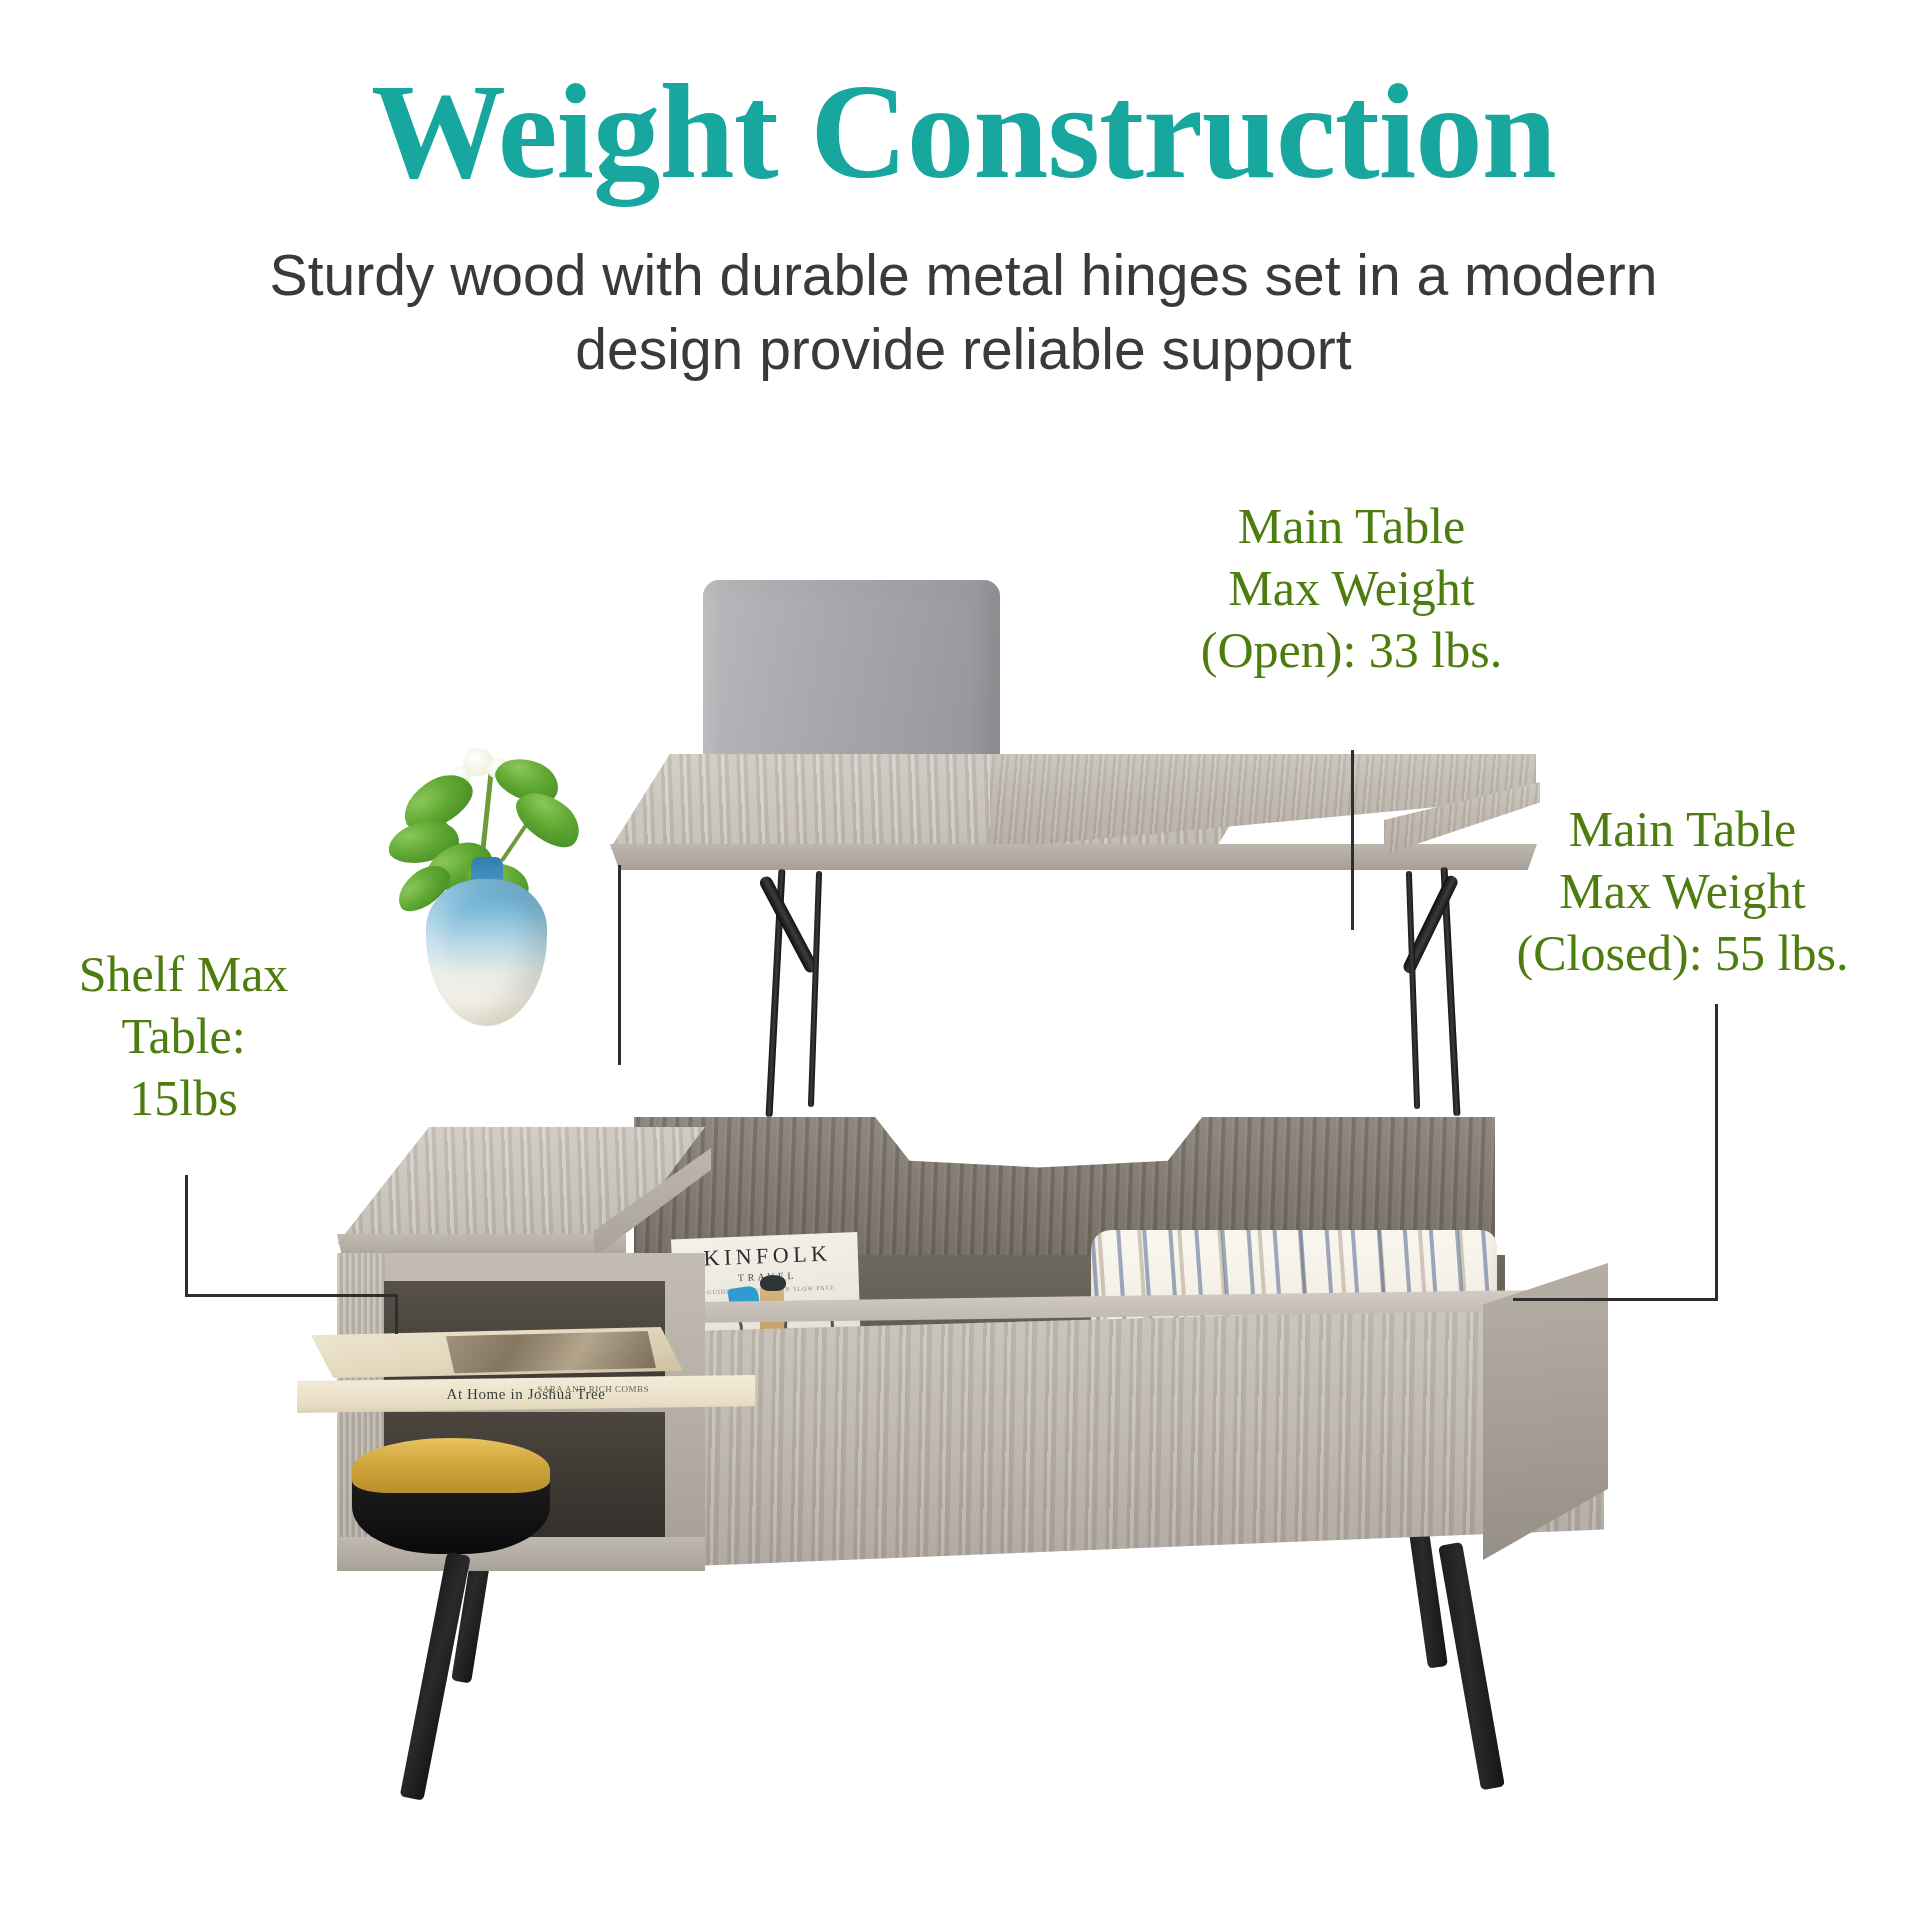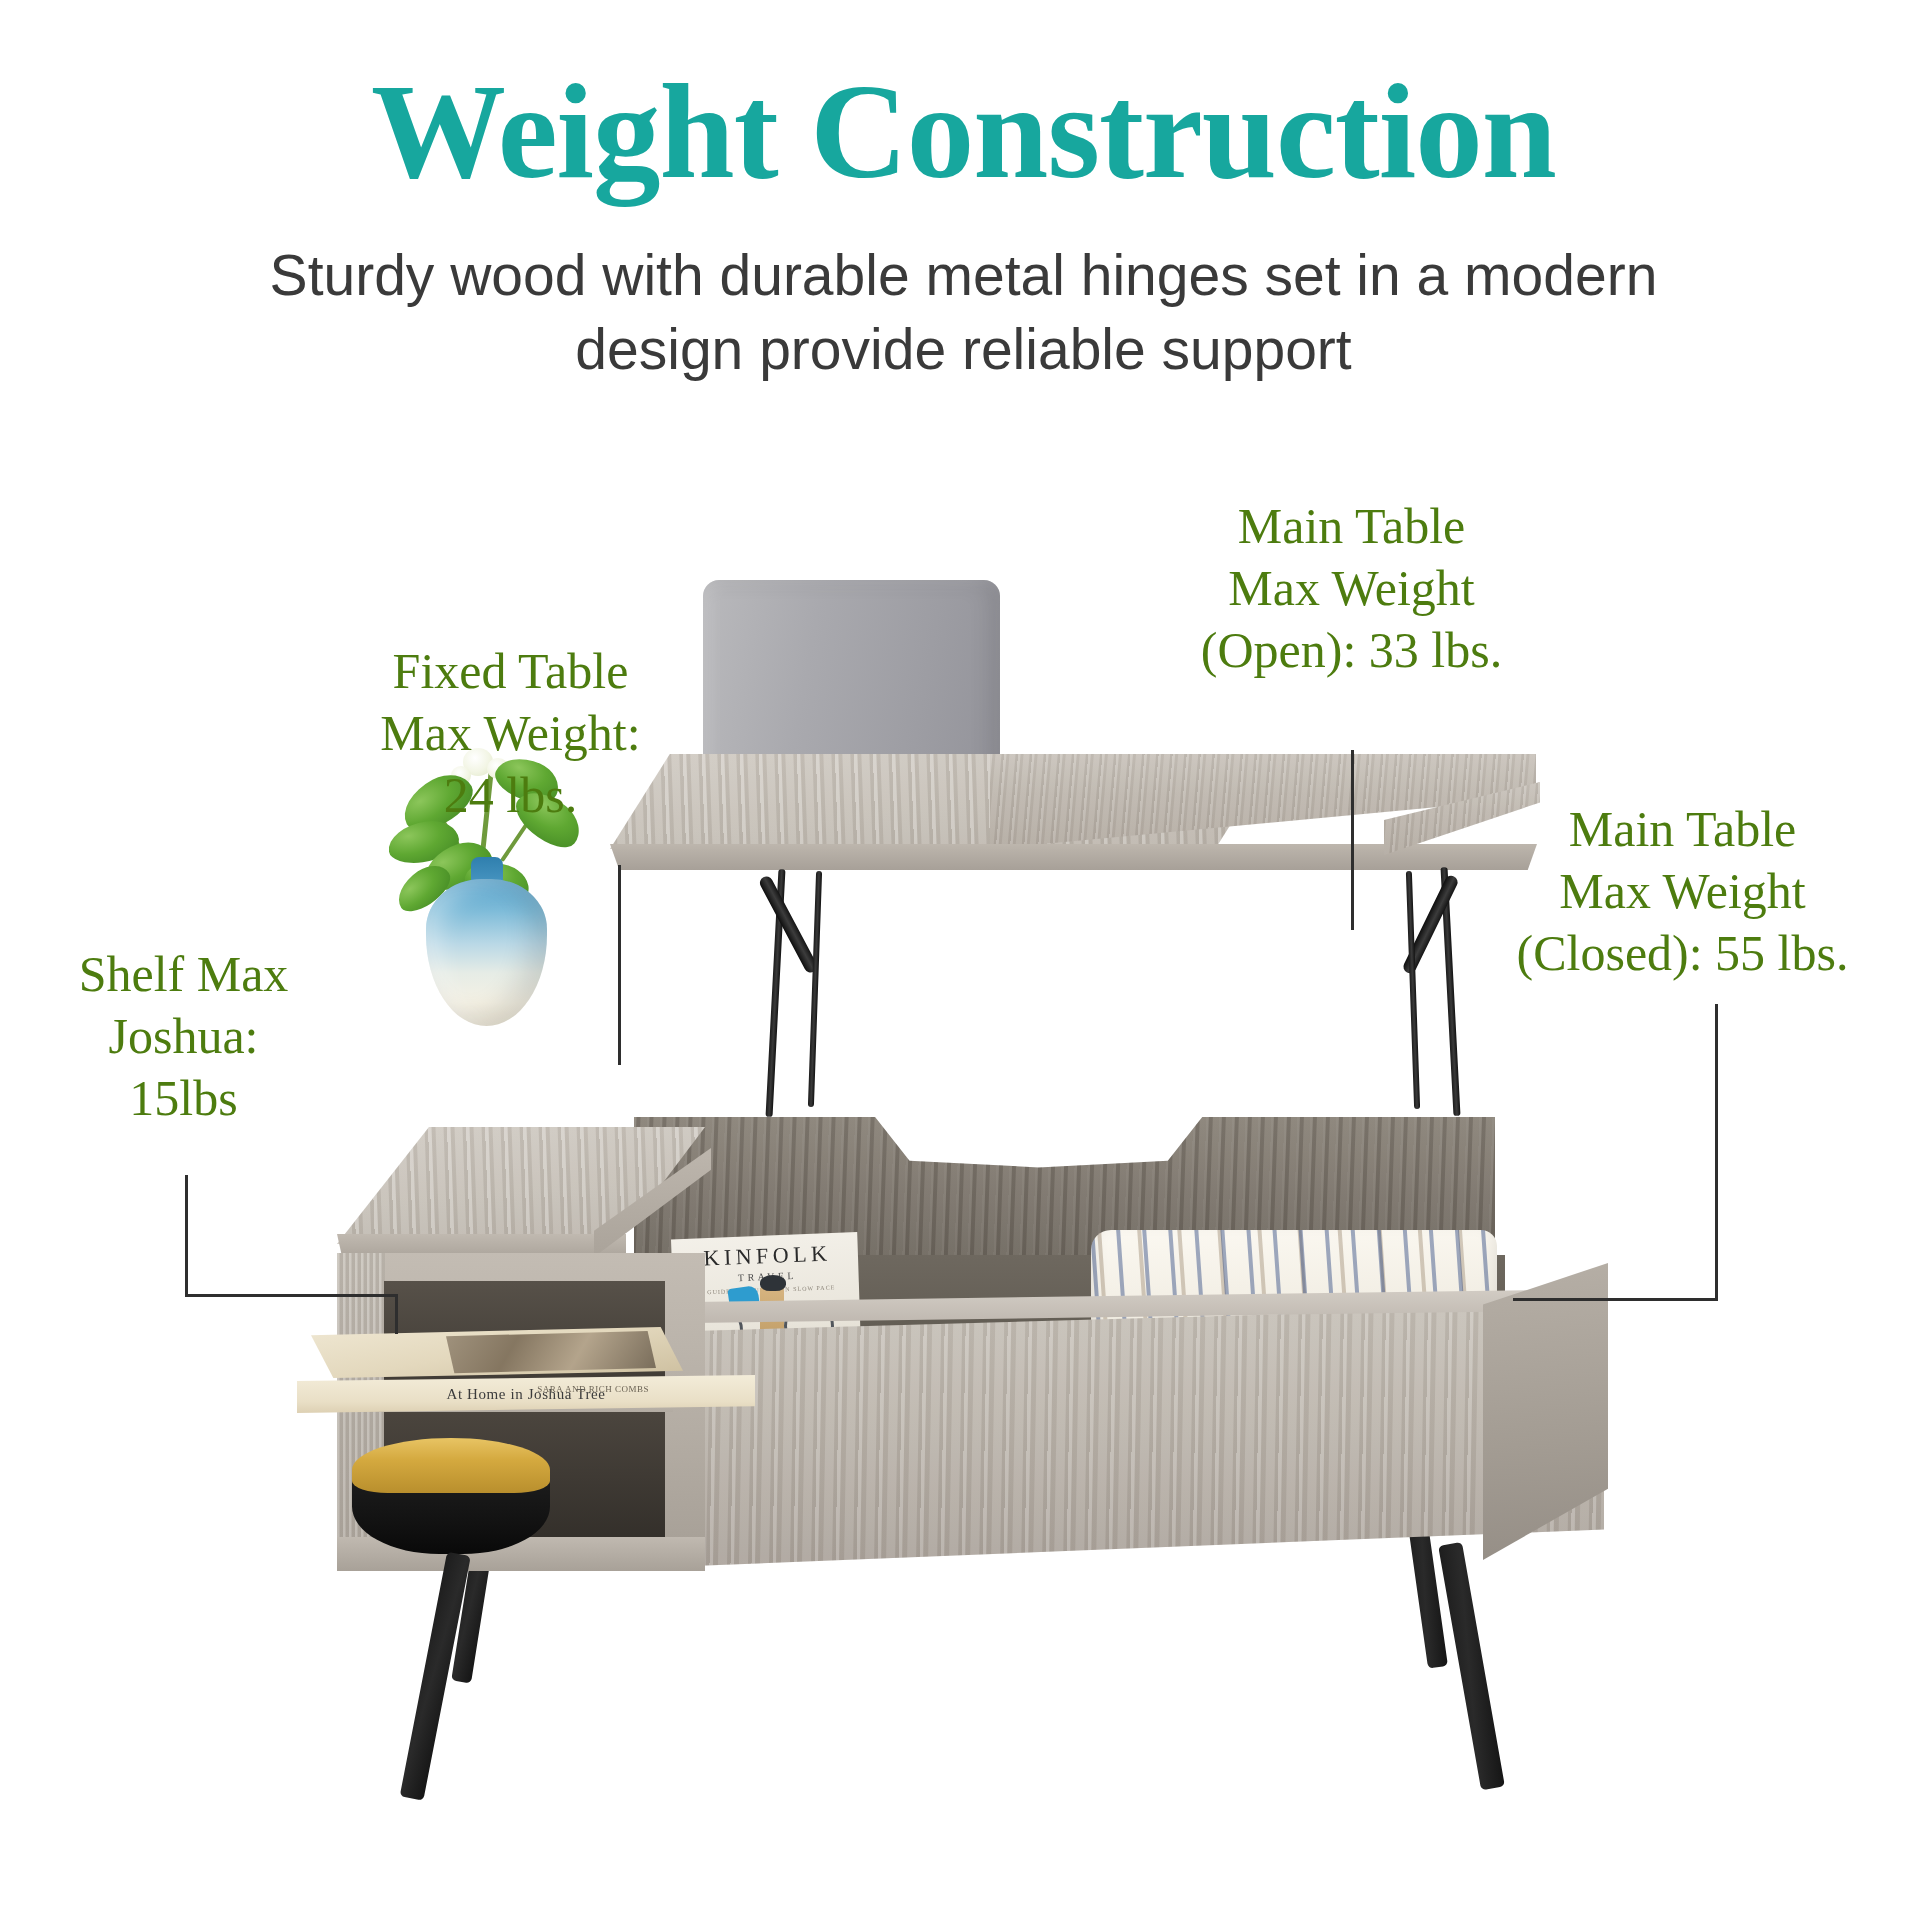--- a/index.html
+++ b/index.html
@@ -393,25 +393,22 @@
   <div class="ln ln-v" style="left:395px; top:1294px; height:40px;"></div>
 
   <div class="ln ln-v" style="left:618px; top:865px; height:200px;"></div>
 
   <div class="ln ln-v" style="left:1351px; top:750px; height:180px;"></div>
 
   <div class="ln ln-v" style="left:1715px; top:1004px; height:297px;"></div>
   <div class="ln ln-h" style="left:1513px; top:1298px; width:205px;"></div>
 
   <div class="callout" id="cal-shelf">Shelf Max
-Joshua:
+Table:
 15lbs</div>
-  <div class="callout" id="cal-fixed">Fixed Table
-Max Weight:
-24 lbs.</div>
   <div class="callout" id="cal-open">Main Table
 Max Weight
 (Open): 33 lbs.</div>
   <div class="callout" id="cal-closed">Main Table
 Max Weight
 (Closed): 55 lbs.</div>
 
 </div>
 
 

